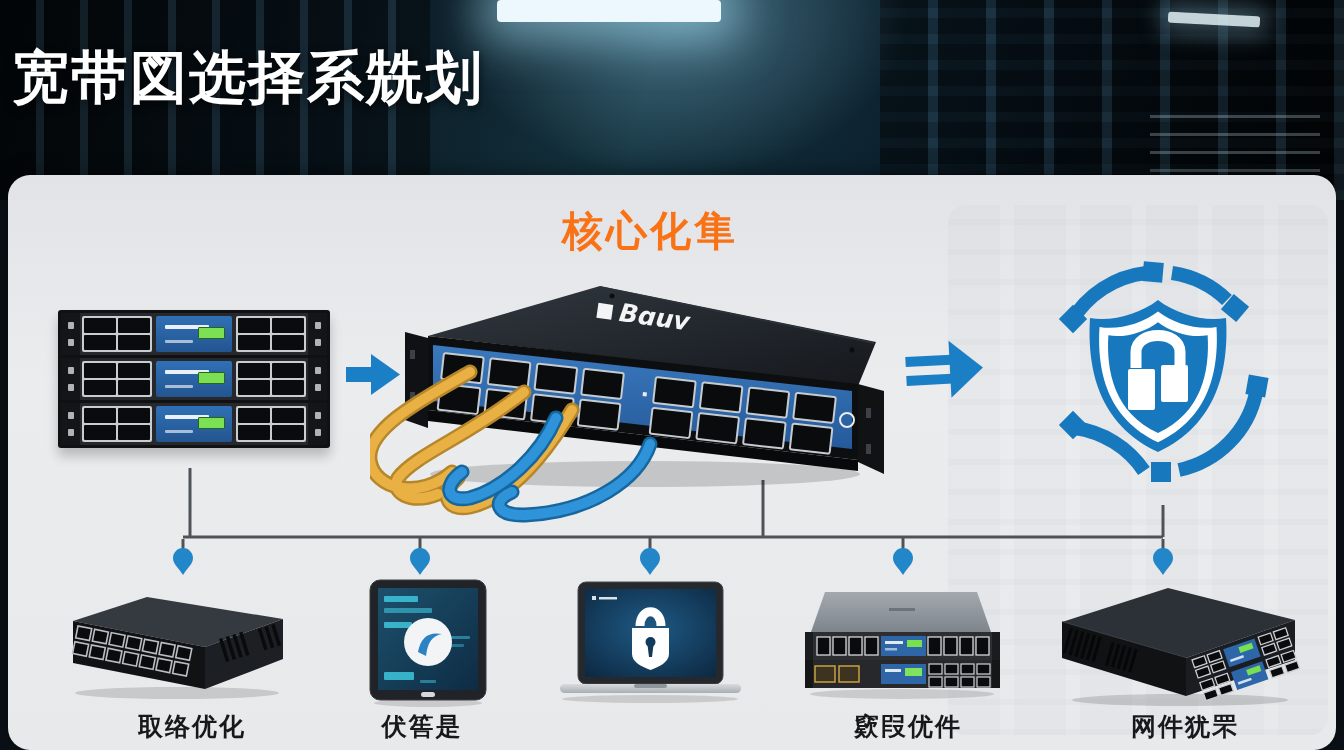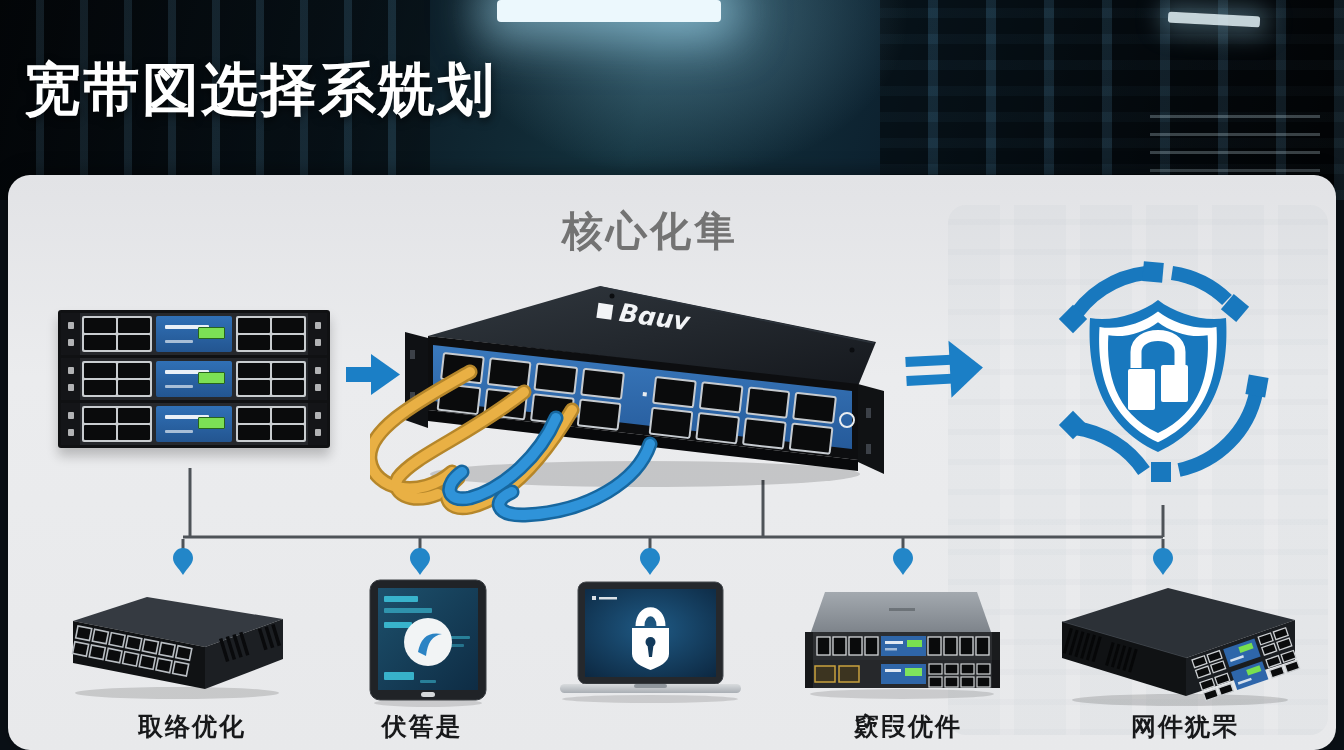--- a/index.html
+++ b/index.html
@@ -16,32 +16,32 @@
     background:repeating-linear-gradient(90deg,rgba(0,0,0,.5) 0 48px,rgba(70,112,136,.24) 48px 58px),
                repeating-linear-gradient(0deg,rgba(140,200,230,.06) 0 10px,rgba(0,0,0,.25) 10px 26px);}
   .corridor-glow{position:absolute;left:420px;top:0;width:520px;height:200px;
     background:radial-gradient(ellipse at 50% 8%,rgba(150,210,238,.38),rgba(150,210,238,0) 62%);}
   .ceiling-light{position:absolute;left:497px;top:0;width:224px;height:22px;background:#ecf8fd;
     border-radius:4px;box-shadow:0 0 46px 18px rgba(170,225,248,.55);}
   .ceiling-light2{position:absolute;left:1168px;top:14px;width:92px;height:11px;background:rgba(230,247,253,.85);
     border-radius:3px;transform:rotate(3deg);box-shadow:0 0 24px 8px rgba(160,220,245,.35);}
   .rack-lights{position:absolute;left:1150px;top:110px;width:170px;height:80px;opacity:.5;
     background:repeating-linear-gradient(0deg,rgba(220,245,255,.5) 0 3px,transparent 3px 18px);}
-  .page-title{position:absolute;left:12px;top:40px;margin:12px;font-size:57px;font-weight:800;color:#ffffff;
+  .page-title{position:absolute;left:12px;top:40px;margin:0;font-size:57px;font-weight:800;color:#ffffff;
     letter-spacing:2px;text-shadow:0 3px 8px rgba(0,0,0,.65);}
 
   
   .panel{position:absolute;left:8px;top:175px;width:1328px;height:575px;border-radius:22px;
     background:linear-gradient(180deg,#e2e3e6 0%,#ebecee 35%,#e8e9eb 100%);
     box-shadow:0 -4px 18px rgba(0,0,0,.35);}
   .panel-texture{position:absolute;left:940px;top:30px;width:380px;height:530px;opacity:.55;border-radius:18px;
     background:repeating-linear-gradient(90deg,rgba(96,118,134,.07) 0 52px,rgba(255,255,255,0) 52px 66px),
                repeating-linear-gradient(0deg,rgba(96,118,134,.05) 0 6px,rgba(255,255,255,0) 6px 30px);}
   .core-heading{position:absolute;left:450px;top:204px;width:400px;text-align:center;
-    font-size:41px;font-weight:800;color:#737373;letter-spacing:3px;}
+    font-size:41px;font-weight:800;color:#f97316;letter-spacing:3px;}
 
   
   .rack-stack{position:absolute;left:58px;top:310px;width:272px;height:138px;background:#101113;
     border-radius:3px;padding:3px;display:flex;flex-direction:column;gap:3px;box-sizing:border-box;
     box-shadow:0 8px 12px rgba(0,0,0,.22);}
   .rack-unit{flex:1;display:flex;background:#26282c;border-radius:2px;overflow:hidden;}
   .rail{width:19px;background:#141518;display:flex;flex-direction:column;justify-content:space-evenly;align-items:center;}
   .rail i{width:6px;height:7px;background:#d9dbdd;border-radius:1px;opacity:.8;}
   .pblock{width:70px;margin:3px 2px;background:#c9cdd0;border-radius:2px;display:grid;
     grid-template-columns:1fr 1fr;grid-template-rows:1fr 1fr;gap:2px;padding:2px;box-sizing:border-box;}

